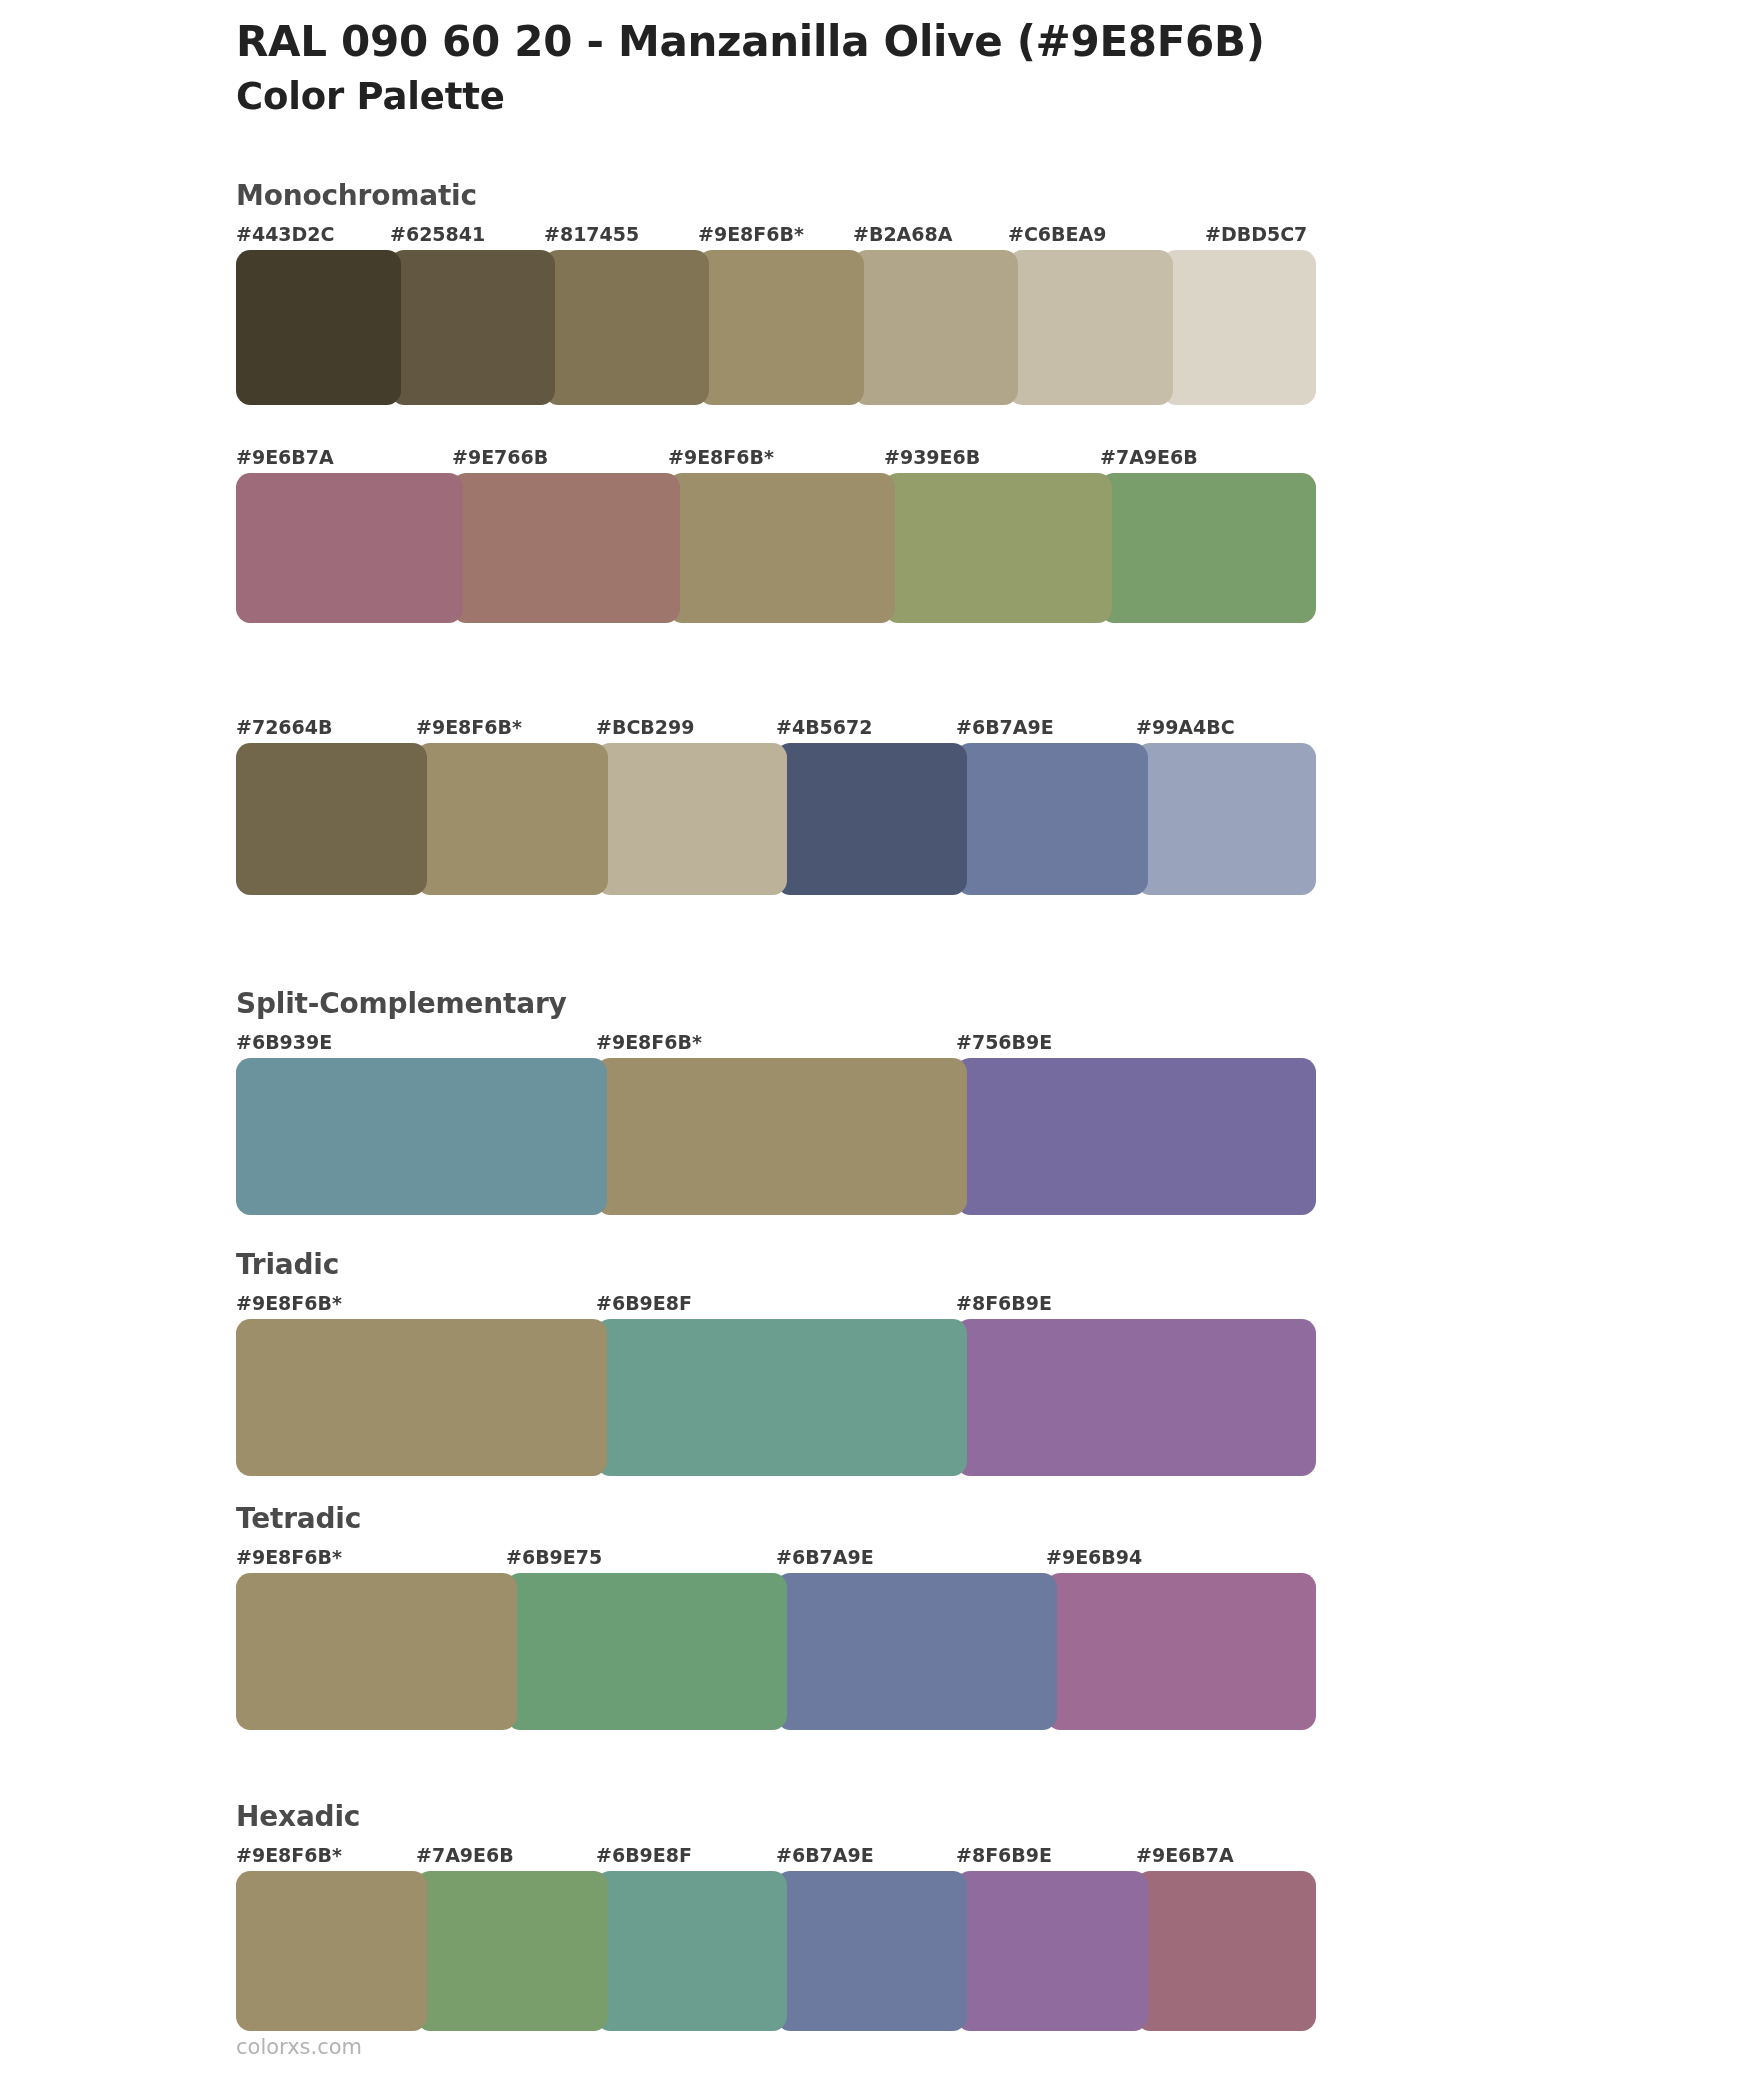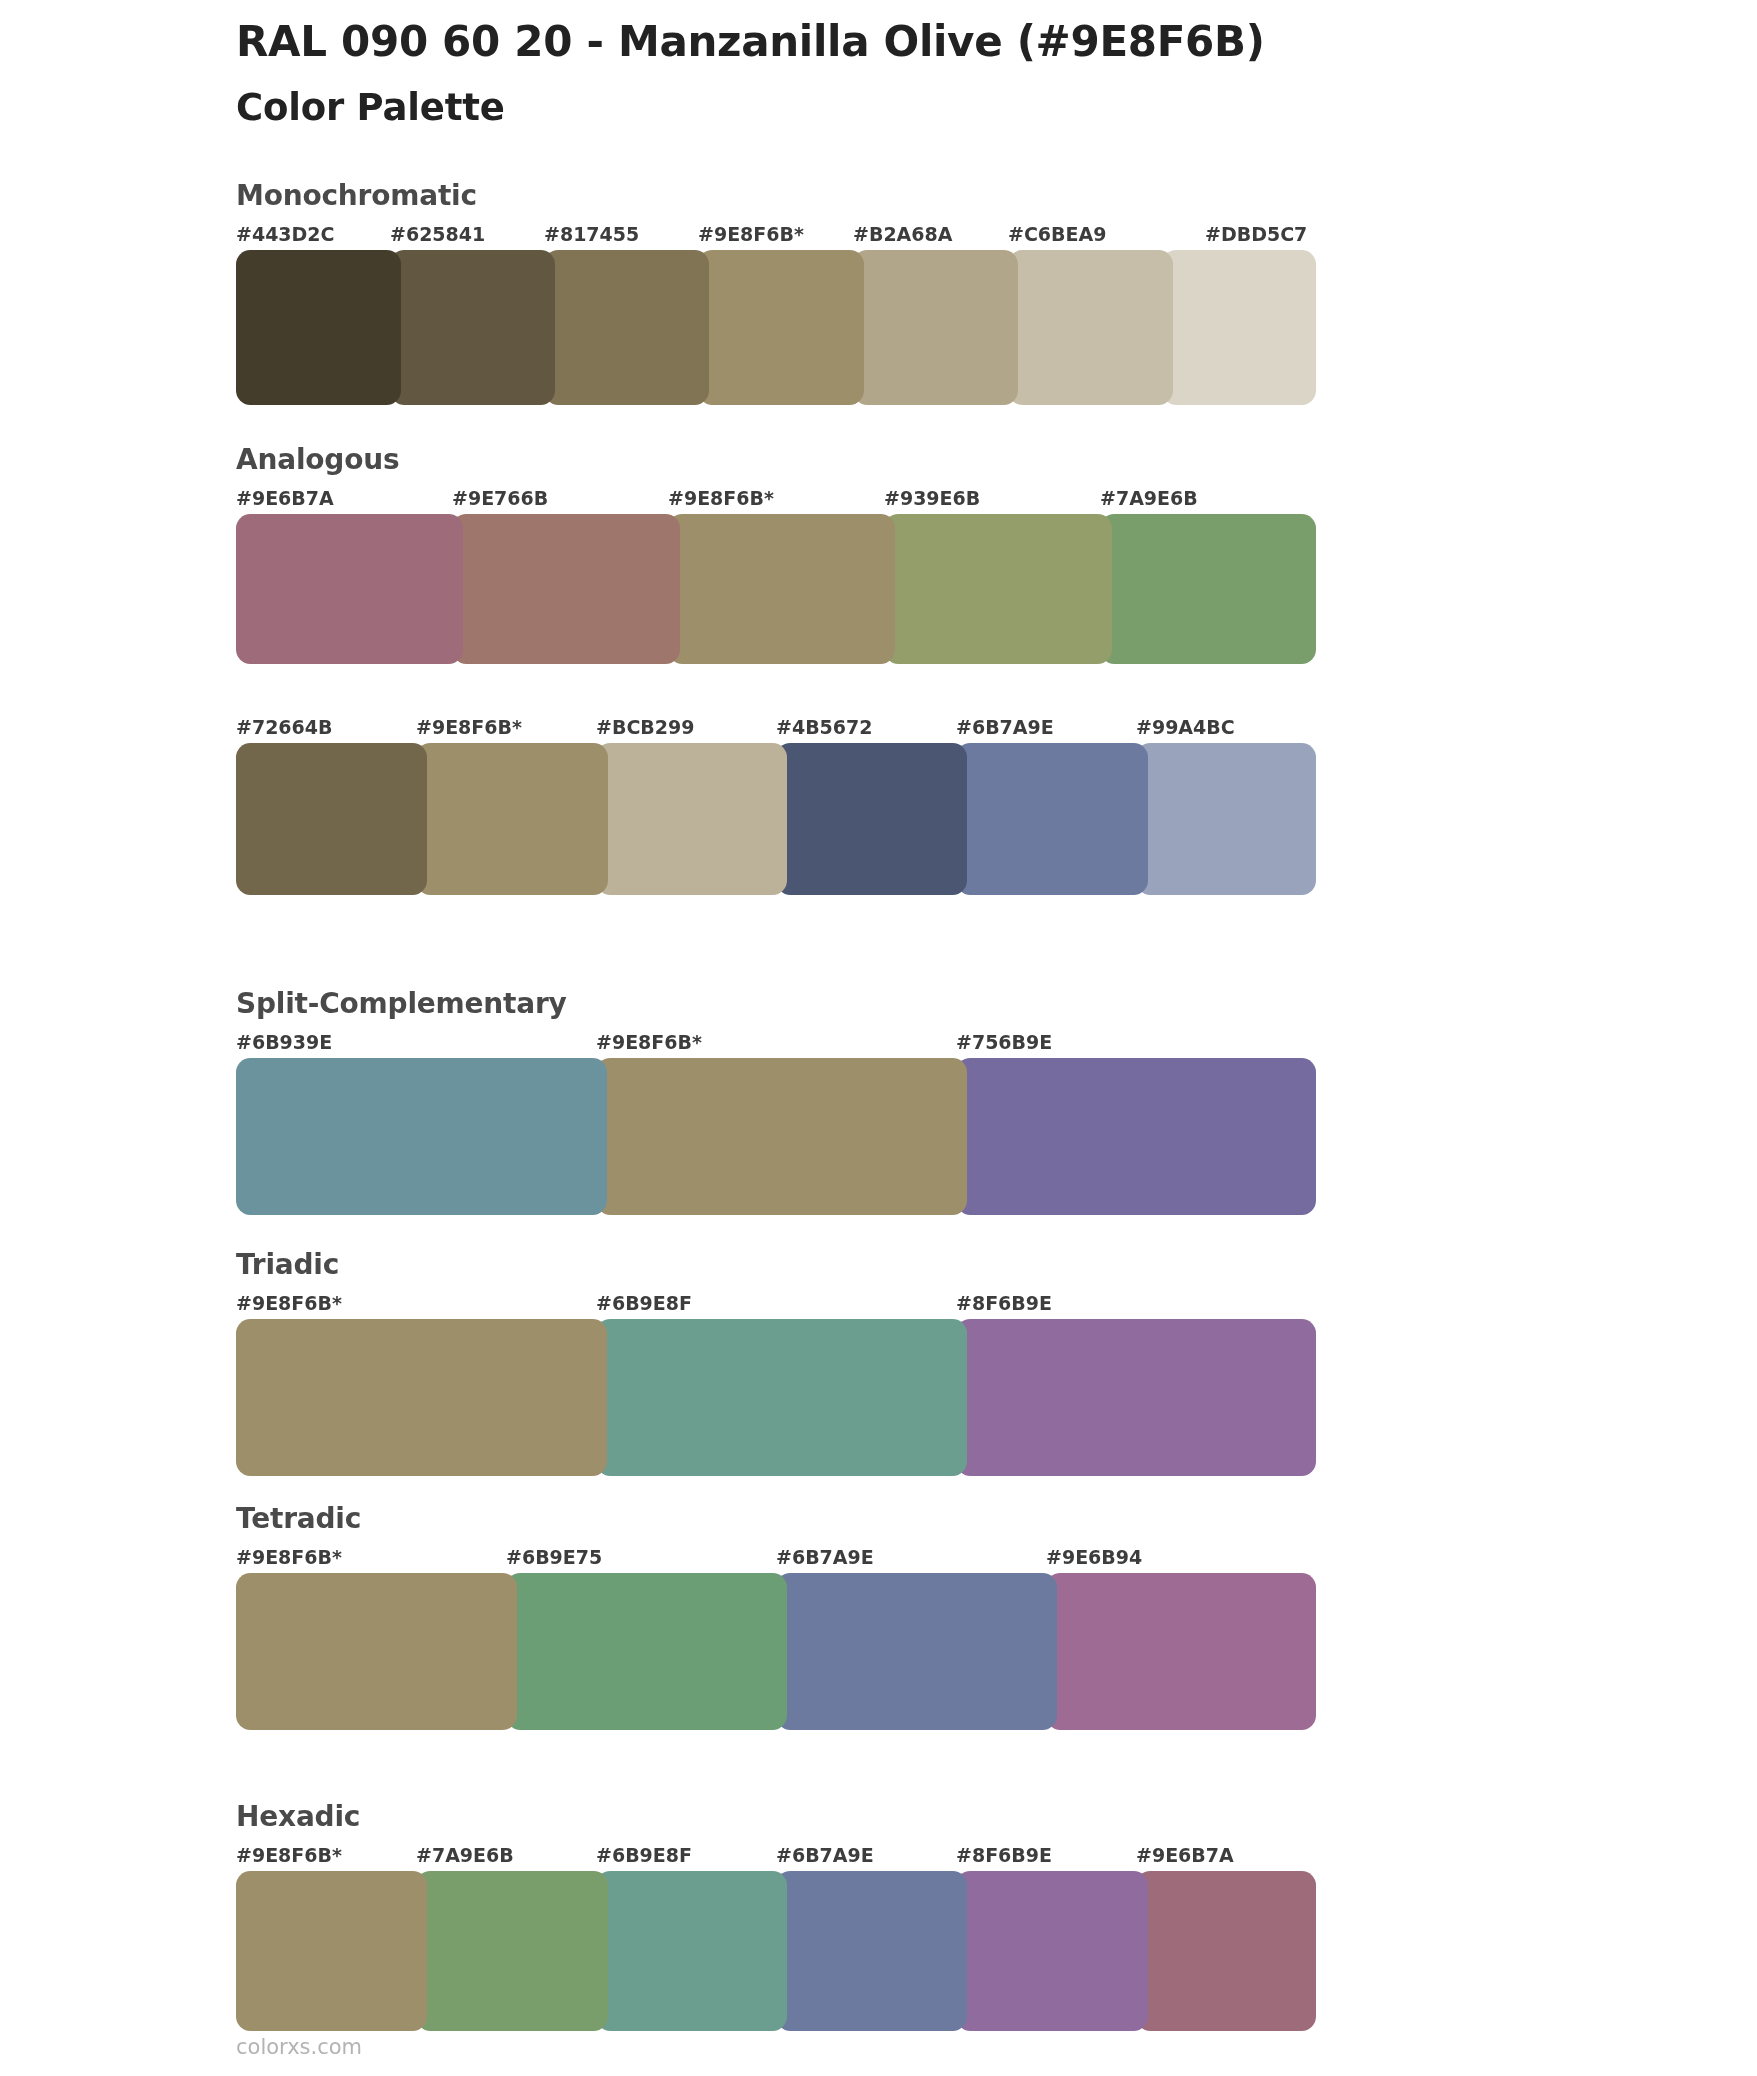--- a/index.html
+++ b/index.html
@@ -36,21 +36,21 @@
     letter-spacing: -0.3px;
     line-height: 1.12;
     white-space: nowrap;
   }
   .title-sub {
     font-size: 37px;
     font-weight: 700;
     color: #222222;
     letter-spacing: -0.2px;
     line-height: 1.2;
-    margin-top: 21px;
+    margin-top: 10px;
     white-space: nowrap;
   }
 
   
   .sections {
     position: absolute;
     left: 0;
     top: 0;
     width: 1757px;
   }
@@ -132,21 +132,20 @@
           <div class="swatch" title="#443D2C" style="left: 0px; width: 165px; background: rgb(68, 61, 44); z-index: 7;"></div>
           <div class="swatch" title="#625841" style="left: 154px; width: 165px; background: rgb(98, 88, 65); z-index: 6;"></div>
           <div class="swatch" title="#817455" style="left: 308px; width: 165px; background: rgb(129, 116, 85); z-index: 5;"></div>
           <div class="swatch" title="#9E8F6B*" style="left: 462px; width: 166px; background: rgb(158, 143, 107); z-index: 4;"></div>
           <div class="swatch" title="#B2A68A" style="left: 617px; width: 165px; background: rgb(178, 166, 138); z-index: 3;"></div>
           <div class="swatch" title="#C6BEA9" style="left: 772px; width: 165px; background: rgb(198, 190, 169); z-index: 2;"></div>
           <div class="swatch" title="#DBD5C7" style="left: 926px; width: 154px; background: rgb(219, 213, 199); z-index: 1;"></div>
         </div>
       </div>
       <div class="section" style="top: 446px;">
-        <div class="section-heading">Analogous</div>
         <div class="labels-row">
           <div class="hex-label" style="left: 0px;">#9E6B7A</div>
           <div class="hex-label" style="left: 216px;">#9E766B</div>
           <div class="hex-label" style="left: 432px;">#9E8F6B*</div>
           <div class="hex-label" style="left: 648px;">#939E6B</div>
           <div class="hex-label" style="left: 864px;">#7A9E6B</div>
         </div>
         <div class="swatch-row" style="height: 150px;">
           <div class="swatch" title="#9E6B7A" style="left: 0px; width: 227px; background: rgb(158, 107, 122); z-index: 5;"></div>
           <div class="swatch" title="#9E766B" style="left: 216px; width: 228px; background: rgb(158, 118, 107); z-index: 4;"></div>

